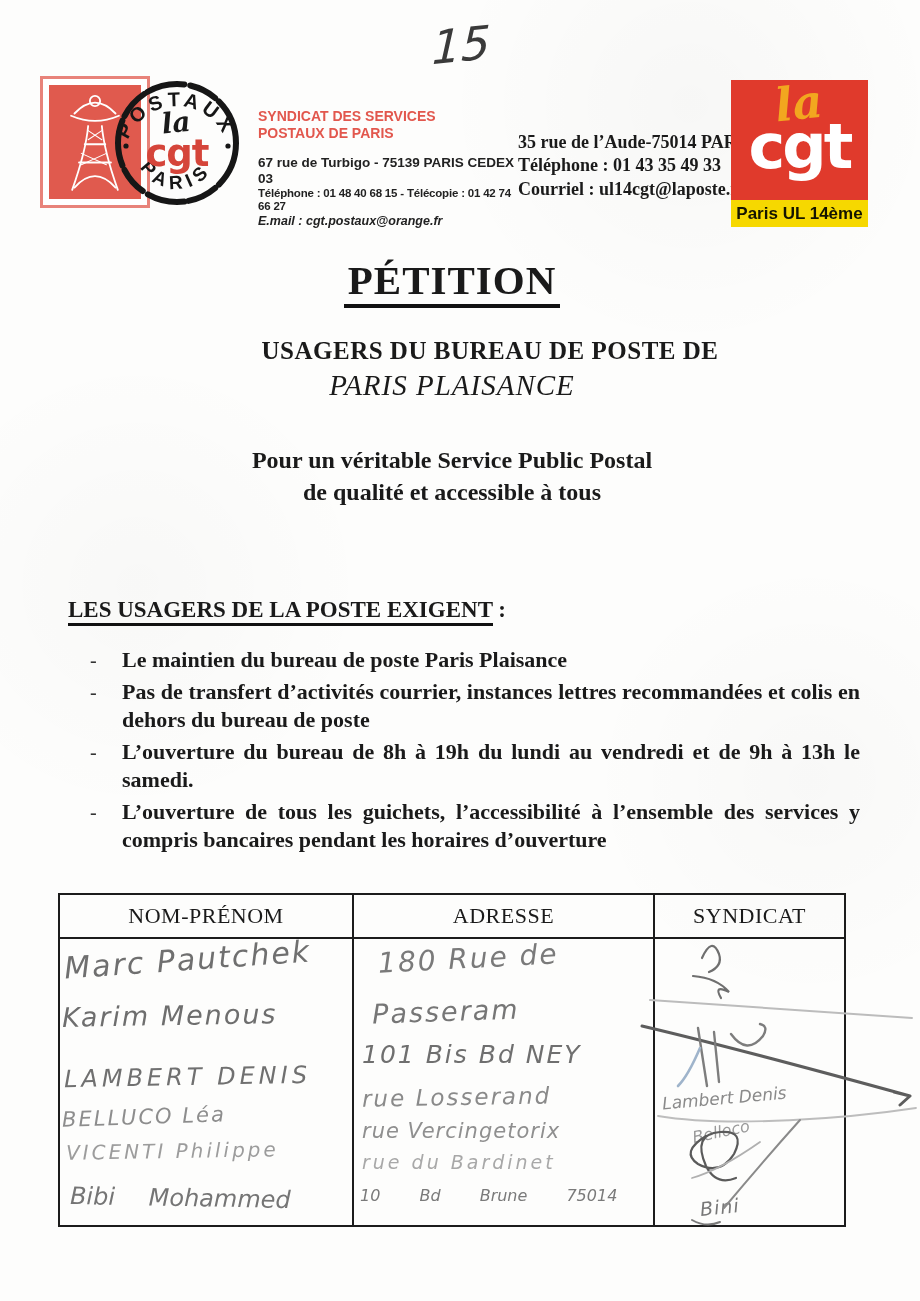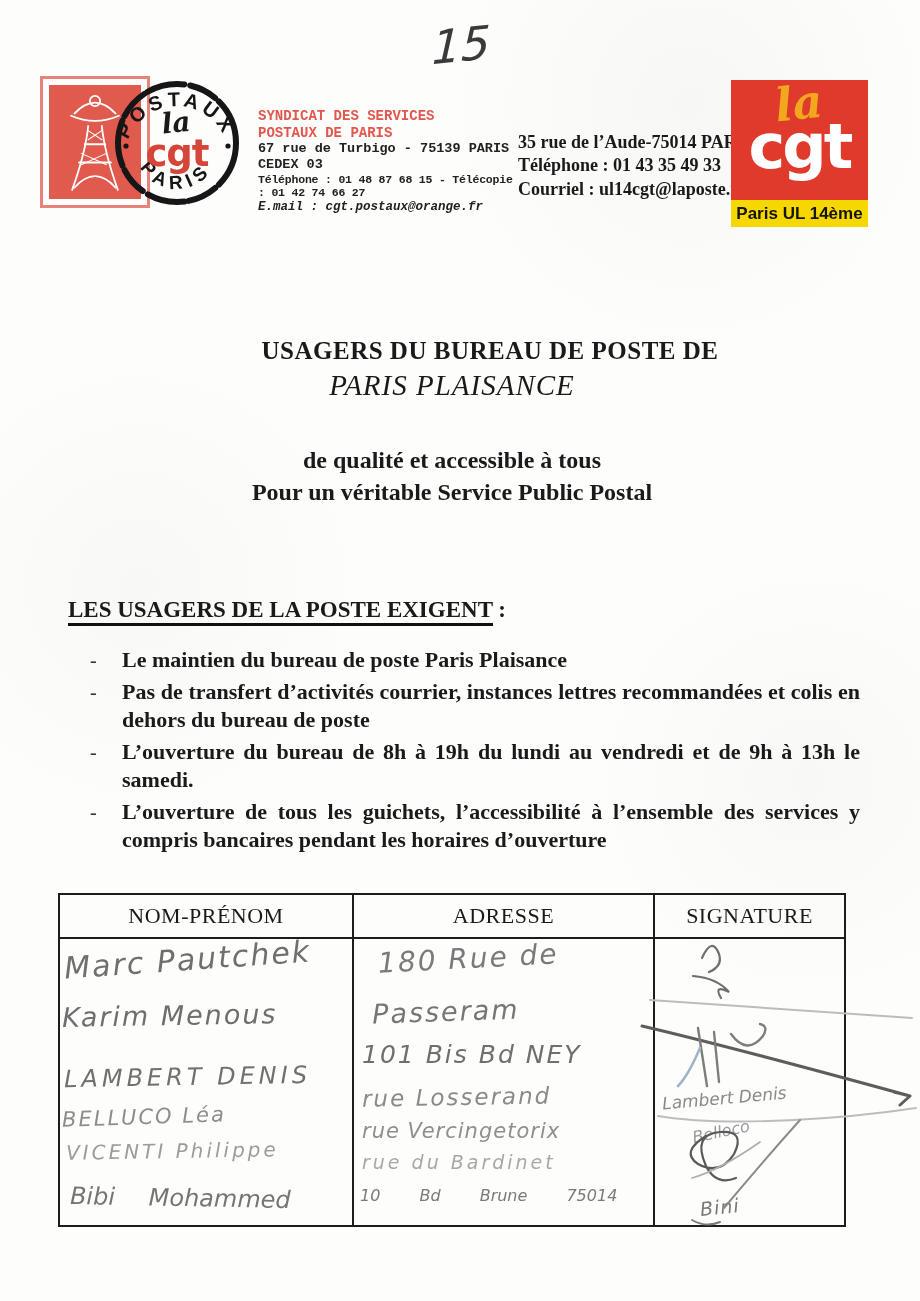--- a/index.html
+++ b/index.html
@@ -22,24 +22,24 @@
   .stamp{
     position:absolute; left:40px; top:76px; width:110px; height:132px;
     background:#fff; border:3px solid #e8837a; padding:6px; box-sizing:border-box;
   }
   .stamp-inner{width:100%; height:100%; background:#e05a4e; position:relative;}
   .stamp-inner svg{position:absolute; inset:0;}
   
   .round-stamp{position:absolute; left:110px; top:76px;}
   
   .org-block{position:absolute; left:258px; top:108px; width:260px;
-    font-family:Liberation Mono, monospace; line-height:1.18;}
+    font-family:Liberation Sans, sans-serif; line-height:1.18;}
   .org-block .r1{color:#e2574d; font-weight:700; font-size:14px;}
   .org-block .r2{color:#e2574d; font-weight:700; font-size:14px;}
-  .org-block .b1{color:#222; font-weight:700; font-size:13.5px; margin-top:0;}
+  .org-block .b1{color:#222; font-weight:700; font-size:13.5px; margin-top:14px;}
   .org-block .b2{color:#222; font-weight:700; font-size:11.5px; letter-spacing:-0.2px;}
   .org-block .b3{color:#222; font-weight:700; font-style:italic; font-size:12.5px;}
   
   .local-block{position:absolute; left:518px; top:131px; width:240px;
     font-weight:700; font-size:18px; line-height:1.3;}
   
   .cgt-logo{position:absolute; left:731px; top:80px; width:137px; height:147px;}
   .cgt-red{position:absolute; left:0; top:0; width:137px; height:120px; background:#e03a2c;}
   .cgt-la{position:absolute; left:44px; top:-4px;
     font-family:"DejaVu Serif", serif; font-style:italic; font-weight:700;
@@ -136,43 +136,46 @@
       <textPath href="#arcBot" startOffset="12">PARIS</textPath>
     </text>
     <text x="67" y="56" text-anchor="middle" font-family="DejaVu Serif, serif" font-style="italic" font-weight="700" font-size="28" fill="#1a1a1a" transform="rotate(-6 67 56)">la</text>
     <text x="67" y="90" text-anchor="middle" font-family="DejaVu Sans, sans-serif" font-weight="700" font-size="37" fill="#d5453a" letter-spacing="-1">cgt</text>
   </svg>
 
   <div class="org-block">
     <div class="r1">SYNDICAT DES SERVICES</div>
     <div class="r2">POSTAUX DE PARIS</div>
     <div class="b1">67 rue de Turbigo - 75139 PARIS CEDEX 03</div>
-    <div class="b2">Téléphone : 01 48 87 68 15 - Télécopie : 01 42 74 66 27</div>
+    <div class="b2">Téléphone : 01 48 40 68 15 - Télécopie : 01 42 74 66 27</div>
     <div class="b3">E.mail : cgt.postaux@orange.fr</div>
   </div>
 
   <div class="local-block">
     <div>35 rue de l’Aude-75014 PARIS</div>
     <div>Téléphone : 01 43 35 49 33</div>
     <div>Courriel : ul14cgt@laposte.net</div>
   </div>
 
   <div class="cgt-logo">
     <div class="cgt-red">
       <div class="cgt-la">la</div>
       <div class="cgt-acronym">cgt</div>
     </div>
     <div class="cgt-band">Paris UL 14ème</div>
   </div>
 
+  <div class="center-wrap title">
+    <span>PÉTITION</span>
+  </div>
   <div class="center-wrap subtitle1">USAGERS DU BUREAU DE POSTE DE</div>
   <div class="center-wrap subtitle2">PARIS PLAISANCE</div>
   <div class="center-wrap slogan">
+    <div>Pour un véritable Service Public Postal</div>
     <div>de qualité et accessible à tous</div>
-    <div>Pour un véritable Service Public Postal</div>
   </div>
 
   <div class="list-heading">
     <span class="u">LES USAGERS DE LA POSTE EXIGENT</span><span> :</span>
   </div>
 
   <div class="demands">
     <div class="demand-item">
       <span class="dash">-</span>
       <span>Le maintien du bureau de poste Paris Plaisance</span>
@@ -194,21 +197,21 @@
   <table class="sig-table">
     <colgroup>
         <col style="width:294px">
         <col style="width:301px">
         <col style="width:191px">
       </colgroup>
     <thead>
       <tr>
         <th>NOM-PRÉNOM</th>
         <th>ADRESSE</th>
-        <th>SIGNATURE</th>
+        <th>SYNDICAT</th>
       </tr>
     </thead>
     <tbody>
       <tr>
         <td></td>
         <td></td>
         <td></td>
       </tr>
     </tbody>
   </table>

